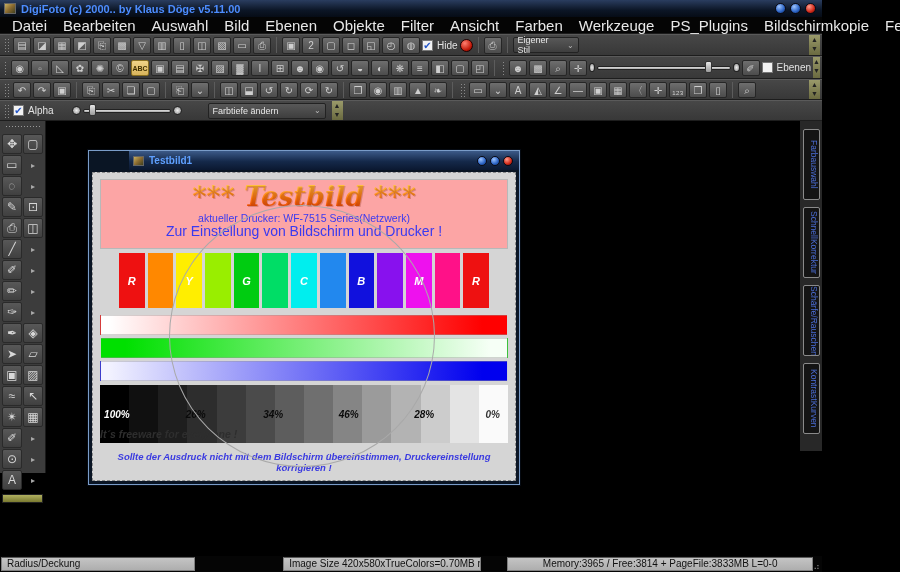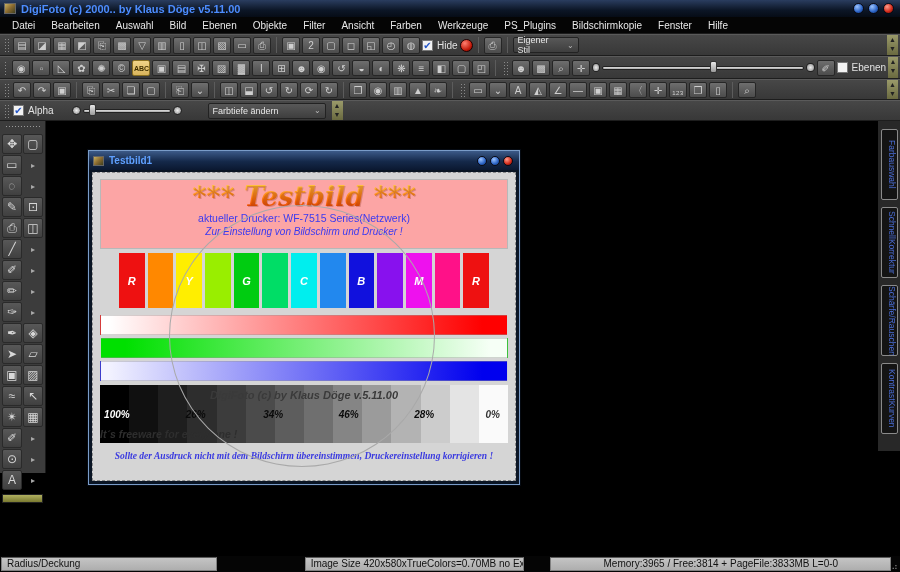--- a/index.html
+++ b/index.html
@@ -1,35 +1,35 @@
 <!DOCTYPE html>
 <html><head>
 <meta charset="utf-8">
 <style>
   * { margin:0; padding:0; box-sizing:border-box; }
   html,body { width:900px; height:572px; overflow:hidden; background:#000;
     font-family:"Liberation Sans","DejaVu Sans",sans-serif; }
-  #app { width:900px; height:572px; display:flex; flex-direction:column; position:relative; }
+  #app { width:822px; height:572px; display:flex; flex-direction:column; position:relative; }
 
   
   .titlebar { height:17px; background:linear-gradient(#2a3d5f,#0c1626 60%,#060c16);
     display:flex; align-items:center; padding:0 4px; }
   .app-icon { width:12px; height:11px; margin-right:5px;
     background:linear-gradient(135deg,#c8b060 0%,#8a6a30 50%,#404020 100%); border:1px solid #666; }
   .titlebar .title { color:#4d8dff; font-size:11px; font-weight:bold; flex:1;
     white-space:nowrap; overflow:hidden; }
   .winbtns { display:flex; gap:4px; margin-right:2px; }
   .wbtn { width:11px; height:11px; border-radius:50%; border:1px solid #0a0a14; }
   .wbtn.blue { background:radial-gradient(circle at 35% 30%,#9cc4ff,#2a62c4 60%,#123060); }
   .wbtn.red  { background:radial-gradient(circle at 35% 30%,#ff9c8c,#d02818 60%,#601008); }
 
   
   .menubar { height:17px; background:#050505; display:flex; align-items:center;
     padding-left:4px; border-bottom:1px solid #1c1c1c; }
-  .menu-item { color:#e8e8e8; font-size:10px; padding:1px 8px; cursor:default; }
+  .menu-item { color:#e8e8e8; font-size:15px; padding:1px 8px; cursor:default; }
 
   
   .toolbar { background:linear-gradient(#474747,#383838); border-top:1px solid #5a5a5a;
     border-bottom:1px solid #1d1d1d; display:flex; align-items:center; padding:0 2px; gap:2px; }
   .tb1 { height:22px; } .tb2 { height:23px; } .tb3 { height:21px; } .tb4 { height:21px; }
   .grip { width:5px; height:14px; margin:0 2px;
     background-image:radial-gradient(#8a8a8a 30%,transparent 32%); background-size:3px 3px; }
   .tbtn { min-width:18px; height:17px; line-height:16px; text-align:center;
     background:linear-gradient(#6e6e6e,#4c4c4c); border:1px solid #262626; border-radius:2px;
     color:#cfcfcf; font-size:10px; cursor:default; overflow:hidden; }
@@ -66,58 +66,58 @@
   .tools { display:grid; grid-template-columns:20px 20px; justify-content:center; gap:1px; }
   .tool { height:20px; line-height:19px; text-align:center; color:#d8d8d8; font-size:12px;
     background:linear-gradient(#585858,#404040); border:1px solid #2a2a2a; border-radius:2px; cursor:default; }
   .tool.small { font-size:8px; color:#aaa; background:none; border-color:transparent; }
   .pal-color { height:9px; margin-top:4px; background:linear-gradient(#b0b060,#7a7a30); border:1px solid #222; }
 
   .canvas { flex:1; position:relative; background:#000; }
 
   
   .imgwin { position:absolute; left:42px; top:29px; width:432px; height:335px;
-    border:1px solid #7a9cc8; background:#0a1524; box-shadow:0 0 0 1px #050a12; }
+    border:1px solid #7a9cc8; background:#0a1524; box-shadow:0 0 0 1px #050a12;padding-left:40px; }
   .imgwin .wtitle { height:19px; background:linear-gradient(#3c5a88,#15294a 55%,#0b1830);
     display:flex; align-items:center; padding:0 4px; }
   .imgwin .wtitle .title { color:#5fa0ff; font-size:10px; font-weight:bold; flex:1; }
   .imgwin .wtitle .wbtn { width:10px; height:10px; }
   .imgwin .body { position:absolute; left:3px; right:3px; top:21px; bottom:3px;
     background:#d5d5d5; border:1px dashed #8a8a8a; overflow:hidden; }
 
   .testbild { position:relative; width:100%; height:100%; font-family:"Liberation Sans",sans-serif; }
   .ellipse { position:absolute; left:76px; top:26px; width:266px; height:262px;
     border:1px solid #a9a9a9; border-radius:50%; pointer-events:none; z-index:6; }
   .tb-header { position:relative; margin:6px 7px 4px; height:70px; background:#fca5a5;
     border:1px solid #b8b8b8; text-align:center; z-index:2; }
   .tb-heading { margin-top:2px; font-family:"DejaVu Serif","Liberation Serif",serif;
     font-style:italic; font-weight:bold; font-size:27px; line-height:30px;
     background:linear-gradient(#ffd24a,#ff7a10 55%,#e03000); -webkit-background-clip:text;
     background-clip:text; color:transparent; text-shadow:1px 1px 0 rgba(120,30,0,0.25); }
   .tb-blue1 { color:#3a3af0; font-size:10.5px; line-height:13px; }
-  .tb-blue2 { color:#3a3af0; font-size:10px; line-height:13px;font-style:italic; }
+  .tb-blue2 { color:#3a3af0; font-size:14px; line-height:13px; }
 
   .colorbars { position:relative; margin:4px 26px 0; height:55px; display:flex; gap:3px; z-index:3; }
   .cbar { flex:1; display:flex; align-items:center; justify-content:center;
     color:#fff; font-size:11px; font-weight:bold; font-style:italic; }
 
   .gradients { position:relative; margin:7px 7px 0; z-index:3; }
   .gbar { height:20px; margin-bottom:3px; border:1px solid rgba(150,150,150,0.4); }
 
   .graywrap { position:relative; margin:4px 7px 0; height:58px; z-index:3; }
   .graysteps { position:absolute; inset:0; display:flex; }
   .gstep { flex:1; }
   .gray-credit { position:absolute; top:4px; width:100%; text-align:center; color:#3a3a3a;
     font-size:11px; font-weight:bold; font-style:italic; }
   .gray-free { position:absolute; bottom:3px; width:100%; text-align:left; color:#2e2e2e;
     font-size:10.5px; font-weight:bold; font-style:italic; }
   .gpercent { position:absolute; top:24px; font-size:10px; font-weight:bold; font-style:italic; }
 
   .tb-footer { position:relative; margin-top:8px; text-align:center; color:#3a3ae0;
-    font-size:9.5px; font-weight:bold; font-style:italic; z-index:3;font-family:Liberation Serif, serif; }
+    font-size:9.5px; font-weight:bold; font-style:italic; z-index:3; }
 
   
   .righttabs { width:22px; background:#000; display:flex; flex-direction:column; align-items:center; }
   .righttabs .strip { background:#282828; width:100%; display:flex; flex-direction:column;
     align-items:center; padding:8px 0 10px; }
   .rtab { writing-mode:vertical-rl; width:17px; height:71px; margin-bottom:7px;
     background:#141414; border:1px solid #8a8a8a; border-radius:2px; color:#4a6cd4;
     font-size:8.5px; text-align:center; letter-spacing:0px; overflow:hidden; cursor:default; }
 
   
@@ -432,21 +432,20 @@
                   <div class="gstep" style="background: rgb(75, 75, 75);"></div>
                   <div class="gstep" style="background: rgb(93, 93, 93);"></div>
                   <div class="gstep" style="background: rgb(111, 111, 111);"></div>
                   <div class="gstep" style="background: rgb(133, 133, 133);"></div>
                   <div class="gstep" style="background: rgb(155, 155, 155);"></div>
                   <div class="gstep" style="background: rgb(179, 179, 179);"></div>
                   <div class="gstep" style="background: rgb(204, 204, 204);"></div>
                   <div class="gstep" style="background: rgb(228, 228, 228);"></div>
                   <div class="gstep" style="background: rgb(250, 250, 250);"></div>
                 </div>
-              <div class="gray-credit">DigiFoto (c) by Klaus Döge v.5.11.00</div>
               <div class="gray-free">It´s freeware for every one !</div>
             <div class="gpercent" style="left: 1%; color: rgb(255, 255, 255);">100%</div>
                 <div class="gpercent" style="left: 21%; color: rgb(10, 10, 10);">26%</div>
                 <div class="gpercent" style="left: 40%; color: rgb(10, 10, 10);">34%</div>
                 <div class="gpercent" style="left: 58.5%; color: rgb(10, 10, 10);">46%</div>
                 <div class="gpercent" style="left: 77%; color: rgb(10, 10, 10);">28%</div>
                 <div class="gpercent" style="left: 94.5%; color: rgb(51, 51, 51);">0%</div>
               </div>
             <div class="tb-footer">Sollte der Ausdruck nicht mit dem Bildschirm übereinstimmen, Druckereinstellung korrigieren !</div>
           </div>

